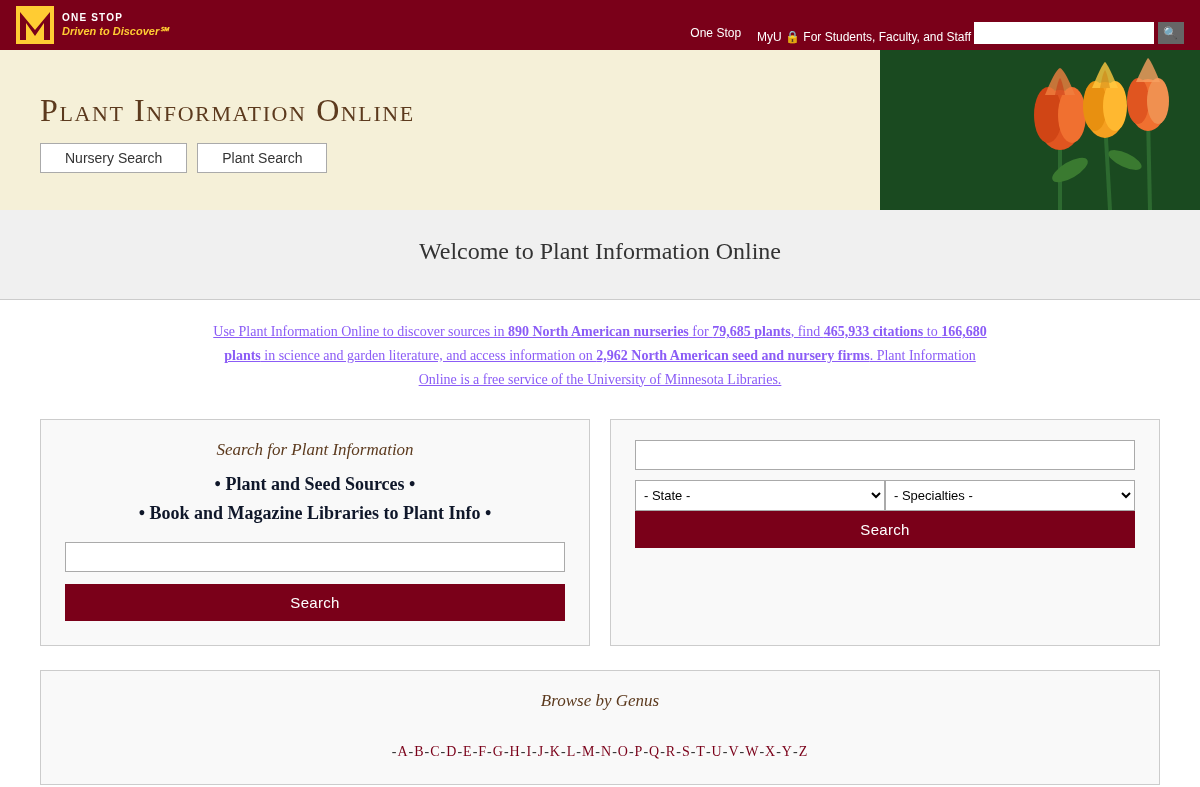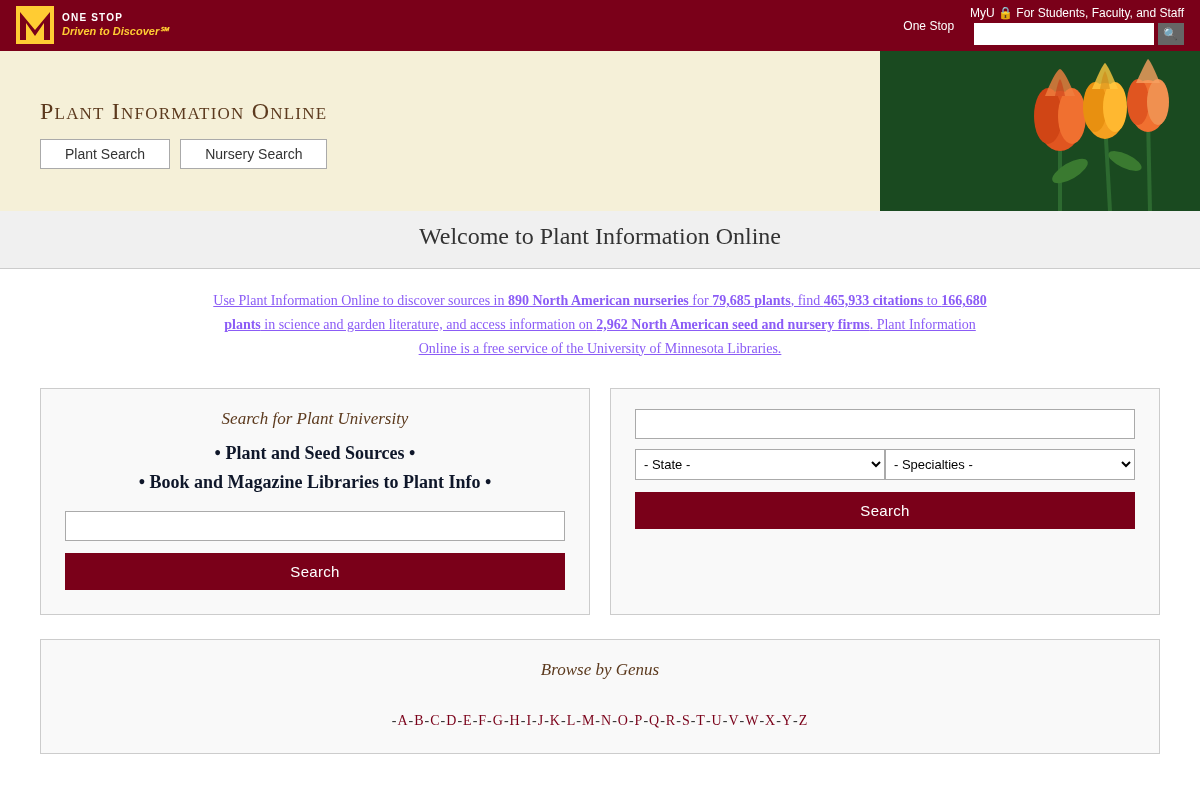--- a/index.html
+++ b/index.html
@@ -3,33 +3,33 @@
   <meta charset="utf-8">
   <style>
     * { margin: 0; padding: 0; box-sizing: border-box; }
     body { font-family: Georgia, 'Times New Roman', serif; font-size: 14px; color: #333; background: #fff; }
 
     
     .top-bar {
       background: #7a0019;
       color: #fff;
       display: flex;
-      align-items: flex-start;
+      align-items: flex-end;
       justify-content: space-between;
       padding: 6px 16px;
       min-height: 46px;
     }
     .top-bar-left { display: flex; align-items: center; gap: 10px; }
     .umn-logo { display: flex; align-items: center; gap: 8px; }
     .umn-name { display: flex; flex-direction: column; }
     .umn-name-top { font-size: 11px; font-family: Arial, sans-serif; letter-spacing: 0.05em; color: #fff; font-weight: bold; text-transform: uppercase; }
     .umn-name-bottom { font-size: 11px; font-family: Arial, sans-serif; color: #ffcc33; font-style: italic; }
     .top-bar-right { display: flex; align-items: center; gap: 16px; }
     .one-stop { font-size: 12px; font-family: Arial, sans-serif; color: #fff; }
-    .myu-section { display: flex; flex-direction: column; align-items: flex-end; gap: 3px; }
+    .myu-section { display: flex; flex-direction: row; align-items: flex-end; gap: 3px; }
     .myu-link { font-size: 12px; font-family: Arial, sans-serif; color: #fff; }
     .search-bar-top { display: flex; align-items: center; gap: 4px; }
     .search-bar-top input {
       width: 180px; height: 22px; border: none; background: #fff;
       padding: 2px 6px; font-size: 12px;
     }
     .search-bar-top button {
       background: #555; border: none; color: #fff; width: 24px; height: 22px;
       cursor: pointer; display: flex; align-items: center; justify-content: center;
     }
@@ -44,21 +44,21 @@
     }
     .header-content {
       flex: 1;
       padding: 20px 20px 16px 40px;
       display: flex;
       flex-direction: column;
       justify-content: center;
     }
     .site-title {
       font-family: Georgia, serif;
-      font-size: 24px;
+      font-size: 32px;
       color: #5c3a1e;
       font-variant: small-caps;
       letter-spacing: 0.05em;
       margin-bottom: 14px;
     }
     .header-nav { display: flex; gap: 10px; }
     .header-nav-btn {
       border: 1px solid #aaa;
       background: #fff;
       padding: 6px 24px;
@@ -83,21 +83,21 @@
       background:
         radial-gradient(ellipse 60px 80px at 70% 40%, #f0732a 0%, #e8521a 50%, transparent 70%),
         radial-gradient(ellipse 50px 70px at 85% 35%, #ffa040 0%, #f07020 50%, transparent 70%),
         radial-gradient(ellipse 40px 60px at 92% 50%, #ffb050 0%, #f08030 60%, transparent 75%),
         linear-gradient(180deg, #1a4020 60%, #2d6035 100%);
     }
 
     
     .welcome-section {
       background: #f0f0f0;
-      padding: 12px;
+      padding: 28px;
       text-align: center;
       border-bottom: 1px solid #ccc;
     }
     .welcome-title {
       font-size: 24px;
       font-family: Georgia, serif;
       color: #333;
       font-weight: normal;
       margin-bottom: 6px;
     }
@@ -179,21 +179,21 @@
       border: 1px solid #aaa;
       padding: 6px 8px;
       font-size: 14px;
       background: #fff;
       margin-bottom: 10px;
     }
     .nursery-dropdowns {
       width: 100%;
       display: flex;
       gap: 0;
-      margin-bottom: 12px;
+      margin-bottom: 0;
     }
     .nursery-dropdowns select {
       flex: 1;
       border: 1px solid #aaa;
       padding: 6px 4px;
       font-size: 13px;
       background: #fff;
       appearance: auto;
     }
 
@@ -263,22 +263,22 @@
         <button style="background:#666;border:none;color:#fff;width:26px;height:22px;cursor:pointer;font-size:12px;">🔍</button>
       </div>
     </div>
   </div>
 </div>
 
 <div class="header-banner">
   <div class="header-content">
     <div class="site-title">Plant Information Online</div>
     <div class="header-nav">
+      <button class="header-nav-btn">Nursery Search</button>
       <button class="header-nav-btn">Plant Search</button>
-      <button class="header-nav-btn">Nursery Search</button>
     </div>
   </div>
   <div class="header-image">
     <div class="tulip-container" style="
       position:absolute;inset:0;
       background: linear-gradient(160deg, #1a4520 0%, #2d6030 30%, #e06020 40%, #f08030 55%, #ffa040 65%, #c84010 80%, #1a4520 100%);
     ">
 
       <svg width="320" height="160" viewBox="0 0 320 160" style="position:absolute;top:0;left:0;">
 
@@ -319,21 +319,21 @@
 
 <div class="main-content">
 
   <p class="intro-text">
     Use Plant Information Online to discover sources in <strong>890 North American nurseries</strong> for <strong>79,685 plants</strong>, find <strong>465,933 citations</strong><span> to </span> <strong>166,680 plants</strong><span> in science and garden literature, and access information on </span> <strong>2,962 North American seed and nursery firms</strong><span>. Plant Information Online is a free service of the University of Minnesota Libraries.</span>
   </p>
 
   <div class="search-boxes-row">
 
     <div class="search-box">
-      <div class="search-box-title">Search for Plant University</div>
+      <div class="search-box-title">Search for Plant Information</div>
       <div class="search-box-bullets">
         <span>• </span><span>Plant and Seed Sources</span><span> •</span><br>
         <span>• </span><span>Book and Magazine Libraries to Plant Info</span><span> •</span>
       </div>
       <div class="search-input-row">
         <input type="text" style="width: 100%; border: 1px solid rgb(170, 170, 170); padding: 6px 8px; font-size: 14px; background: rgb(255, 255, 255);">
       </div>
       <button class="search-btn">Search</button>
     </div>
 

